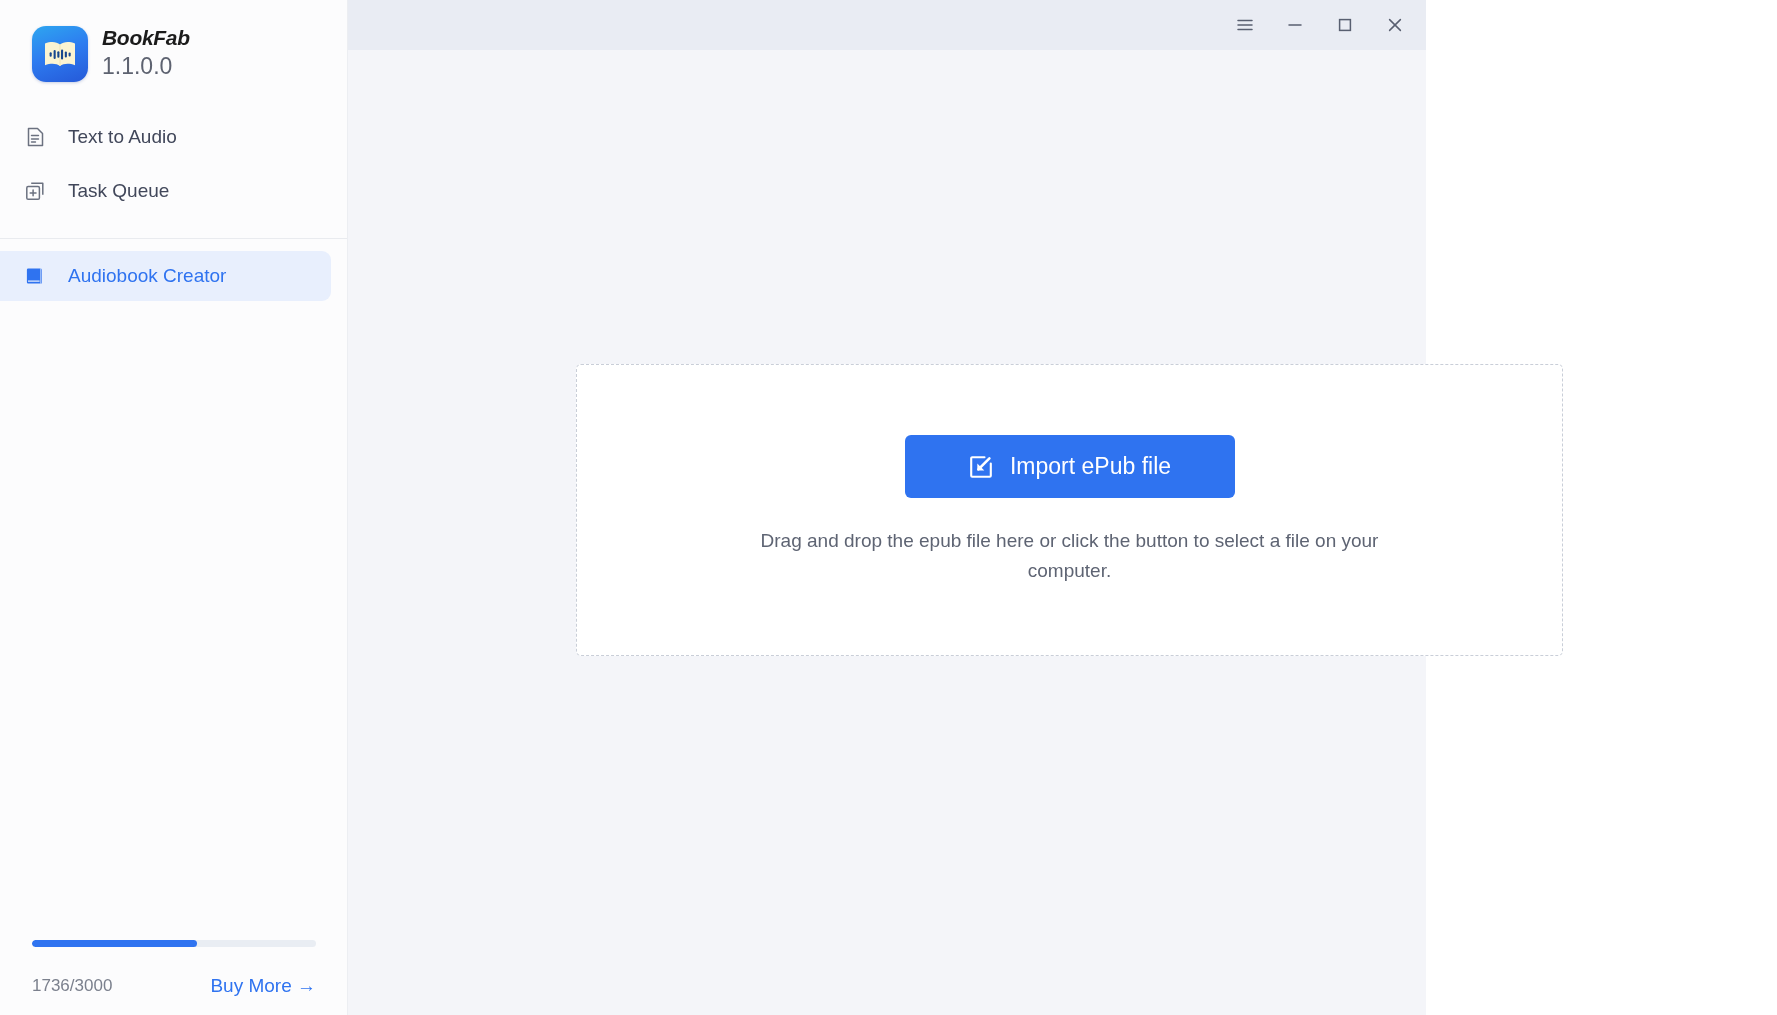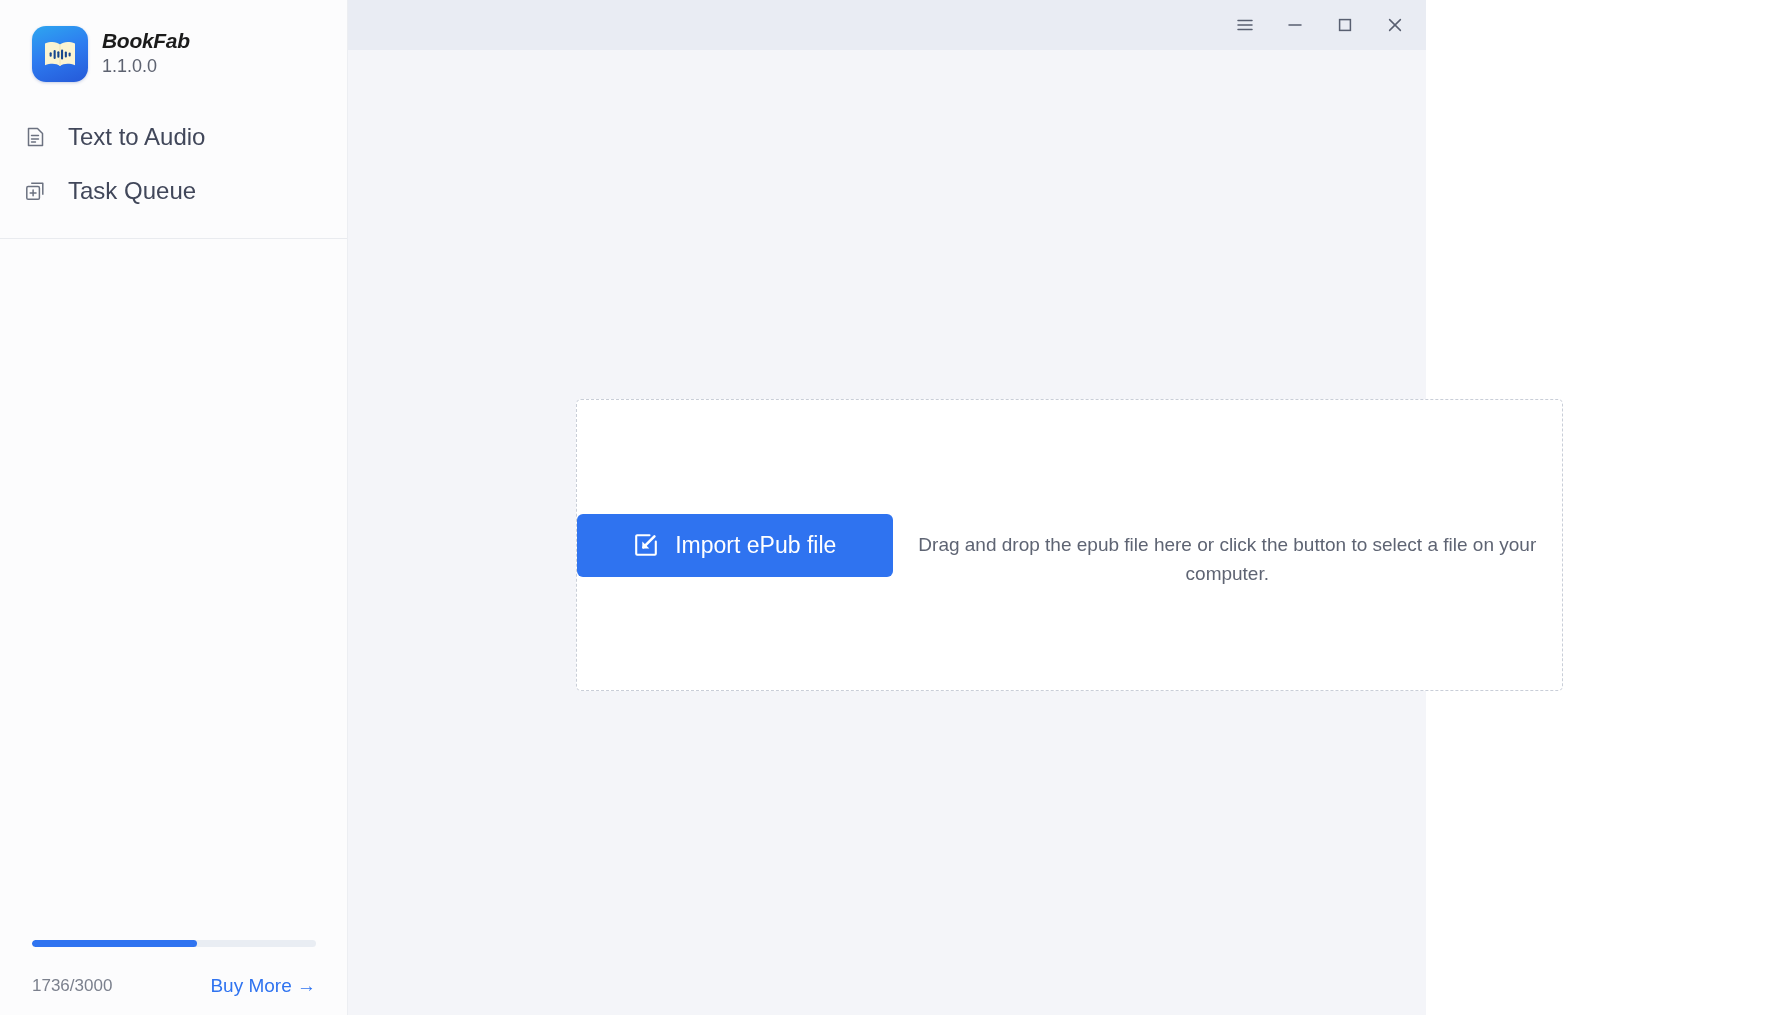--- a/index.html
+++ b/index.html
@@ -52,21 +52,21 @@
   .brand-text { display: flex; flex-direction: column; justify-content: center; }
   .brand-name {
     font-size: 21px;
     font-weight: bold;
     font-style: italic;
     color: #1b1b1b;
     letter-spacing: -0.3px;
     line-height: 1.15;
   }
   .brand-version {
-    font-size: 18px;
+    font-size: 23px;
     color: #5d6270;
     line-height: 1.3;
     margin-top: 2px;
   }
 
   
   .nav-group { margin-top: 30px; }
   .nav-divider {
     height: 1px;
     background: #e9ebef;
@@ -86,21 +86,21 @@
   }
   .nav-item .nav-icon {
     width: 26px;
     height: 26px;
     display: flex;
     align-items: center;
     justify-content: center;
     flex: 0 0 26px;
   }
   .nav-label {
-    font-size: 24px;
+    font-size: 19px;
     color: #41475a;
     white-space: nowrap;
   }
   .nav-item.active {
     background: #e8effd;
   }
   .nav-item.active .nav-label { color: #2f73f0; }
 
   .nav-spacer { height: 2px; }
 
@@ -192,28 +192,28 @@
 
   #content {
     flex: 1 1 auto;
     position: relative;
     background: #f4f5f9;
   }
 
   .dropzone {
     position: absolute;
     left: 228px;
-    top: 349px;
+    top: 314px;
     width: 987px;
     height: 292px;
     background: #ffffff;
     border: 1px dashed #c9ced8;
     border-radius: 5px;
     display: flex;
-    flex-direction: row;
+    flex-direction: column;
     align-items: center;
     justify-content: center;
   }
 
   .import-btn {
     display: flex;
     align-items: center;
     justify-content: center;
     gap: 16px;
     width: 330px;
@@ -291,20 +291,30 @@
           </svg>
         </span>
         <span class="nav-label">Task Queue</span>
       </div>
     </div>
 
     <div class="nav-divider"></div>
 
     <div class="nav-group" style="margin-top:0">
 
+      <div class="nav-item active">
+        <span class="nav-icon">
+          <svg width="22" height="22" viewBox="0 0 22 22">
+            <path d="M4.2 3.4 h12.2 a1.3 1.3 0 0 1 1.3 1.3 v13.9 h-13.5 a1.3 1.3 0 0 1 -1.3 -1.3 v-12.6 a1.3 1.3 0 0 1 1.3 -1.3 z" fill="#2f73f0"></path>
+            <path d="M4.0 16.1 h11.6" stroke="#ffffff" stroke-width="1.1"></path>
+            <path d="M16.6 3.4 v15.2" stroke="#ffffff" stroke-width="1.0" opacity="0.55"></path>
+          </svg>
+        </span>
+        <span class="nav-label">Audiobook Creator</span>
+      </div>
 
       <div class="nav-spacer"></div>
 
     </div>
 
     <div class="account">
 
       <div class="progress-track">
         <div class="progress-fill" id="quota-fill" style="width: 58%;"></div>
       </div>

